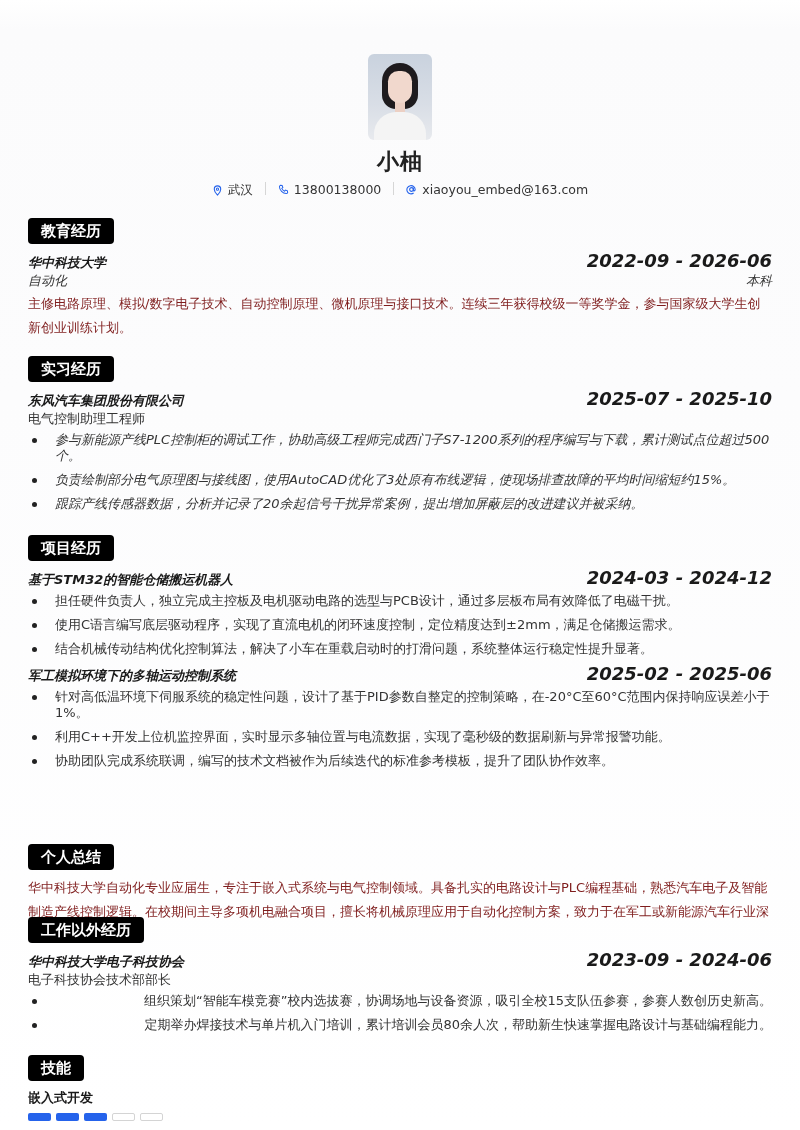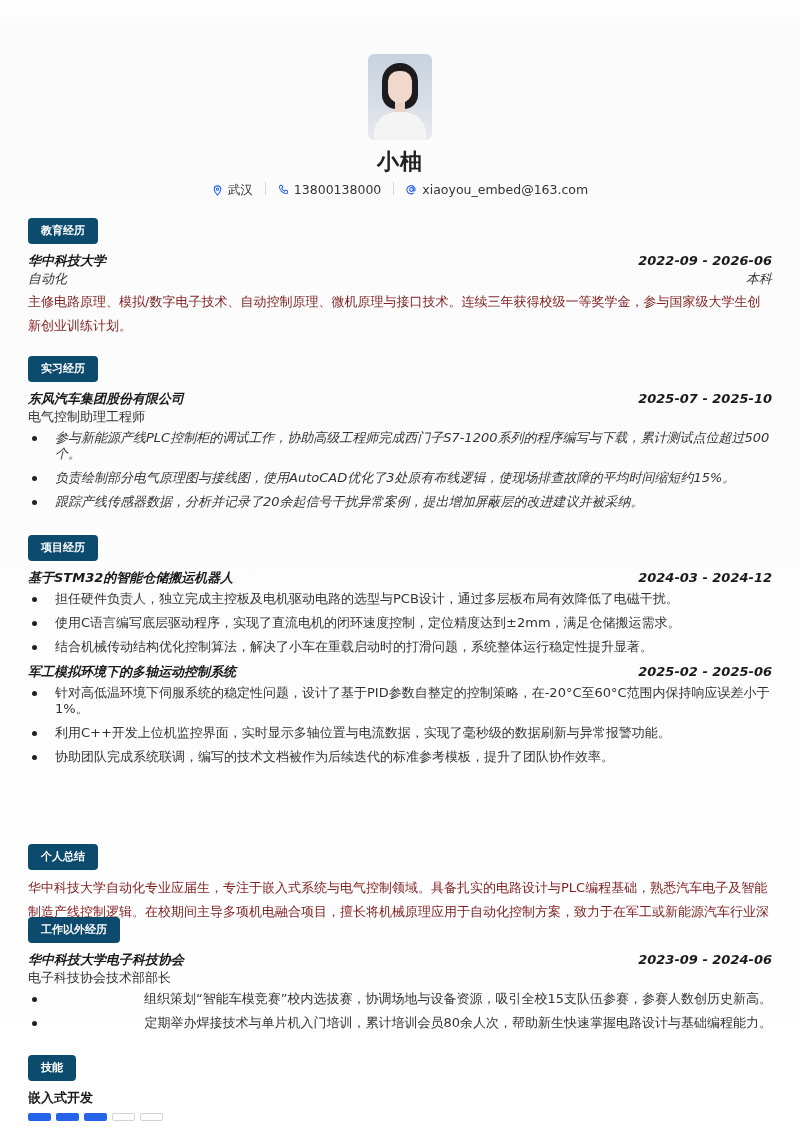--- a/index.html
+++ b/index.html
@@ -40,26 +40,26 @@
     .contacts {
       margin-top: 6px; display: flex; justify-content: center; align-items: flex-start;
       font-size: 12.5px; color: #333; height: 18px;
     }
     .contact { display: flex; align-items: center; gap: 5px; }
     .contact svg { width: 11px; height: 11px; }
     .sep { width: 1px; height: 13px; background: #d6d6d6; margin: 0 12px; }
 
     .section { position: absolute; left: 28px; width: 744px; }
     .tag {
-      display: inline-block; background: #0c4a6e; color: #fff; font-size: 11px; font-weight: bold;
+      display: inline-block; background: #000000; color: #fff; font-size: 15px; font-weight: bold;
       height: 26px; line-height: 26px; padding: 0 13px; border-radius: 4px;
     }
     .row { display: flex; justify-content: space-between; align-items: baseline; font-style: italic; }
     .title { font-weight: bold; font-size: 13px; color: #1a1a1a; line-height: 18px; }
-    .date { font-weight: bold; font-size: 13px; color: #1a1a1a; line-height: 18px; }
+    .date { font-weight: bold; font-size: 18px; color: #1a1a1a; line-height: 18px; }
     .sub { font-size: 13px; color: #333; line-height: 17px; }
     .para { font-size: 13px; color: #7f1d1d; line-height: 24px; }
     ul.bullets { list-style: none; }
     ul.bullets li { position: relative; padding-left: 27px; font-size: 13px; color: #333; line-height: 16px; margin-bottom: 8px; }
     ul.bullets li::before {
       content: ""; position: absolute; left: 4px; top: 6px; width: 5px; height: 5px; border-radius: 50%; background: #222;
     }
     .skill-bars { display: flex; gap: 5px; margin-top: 6px; }
     .bar { width: 23px; height: 8px; border-radius: 2px; }
     .bar.on { background: #2563eb; }

